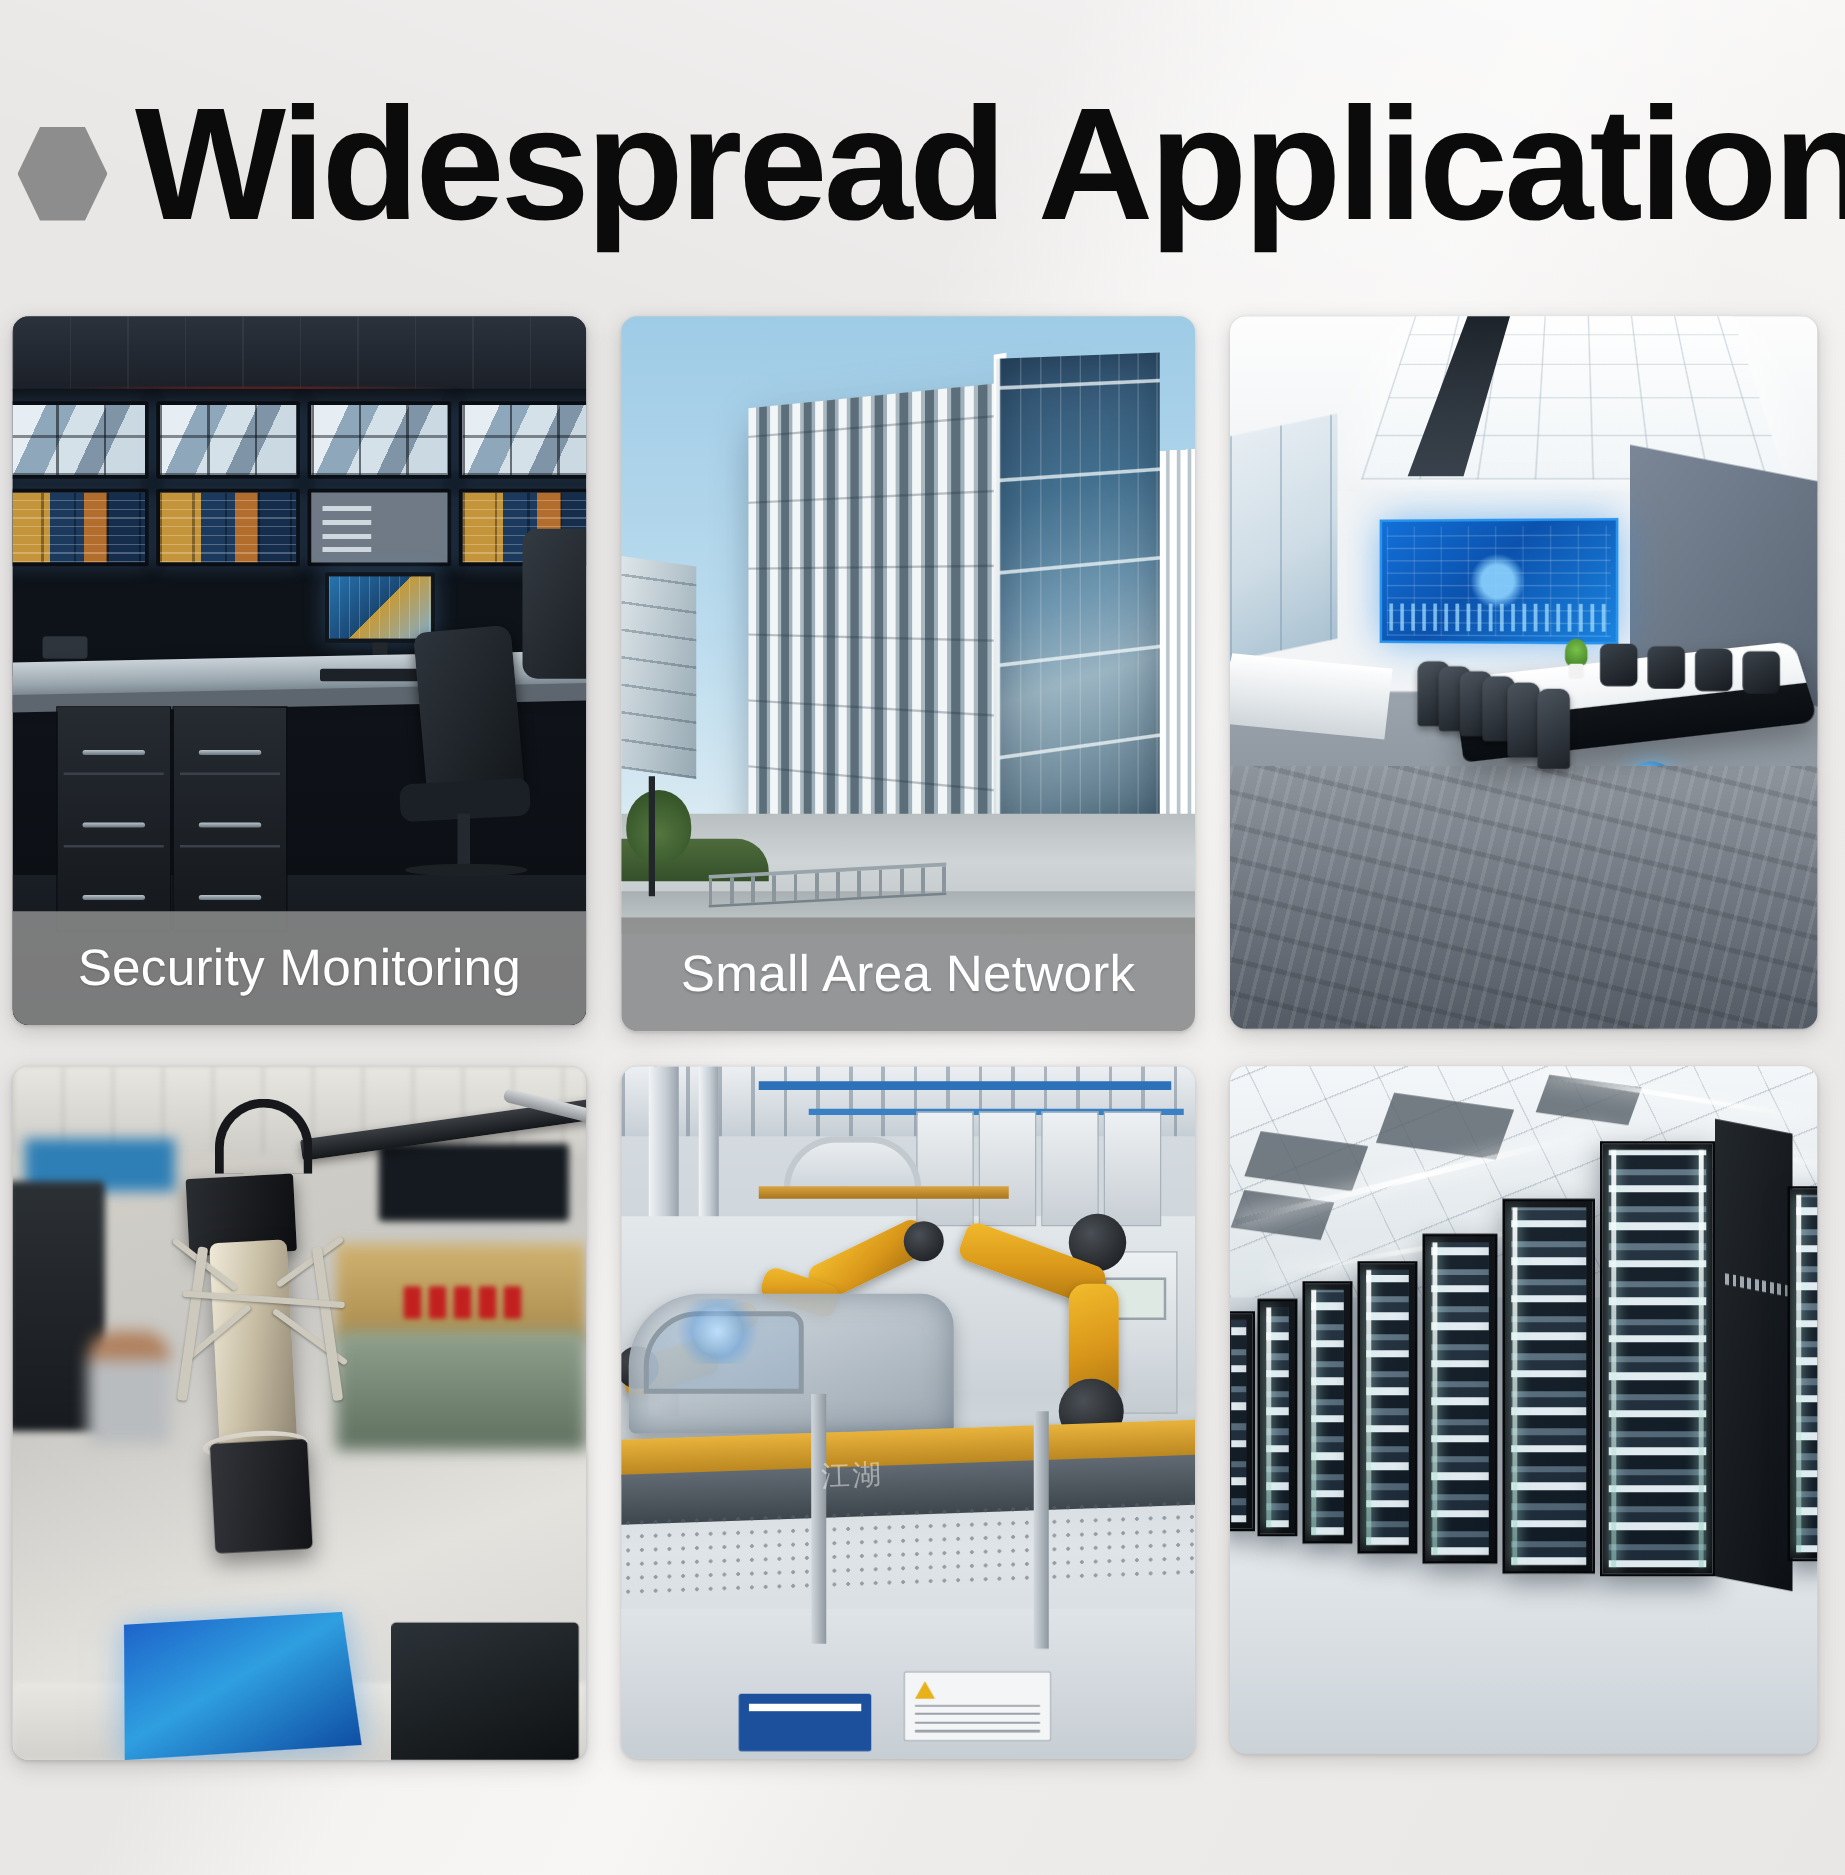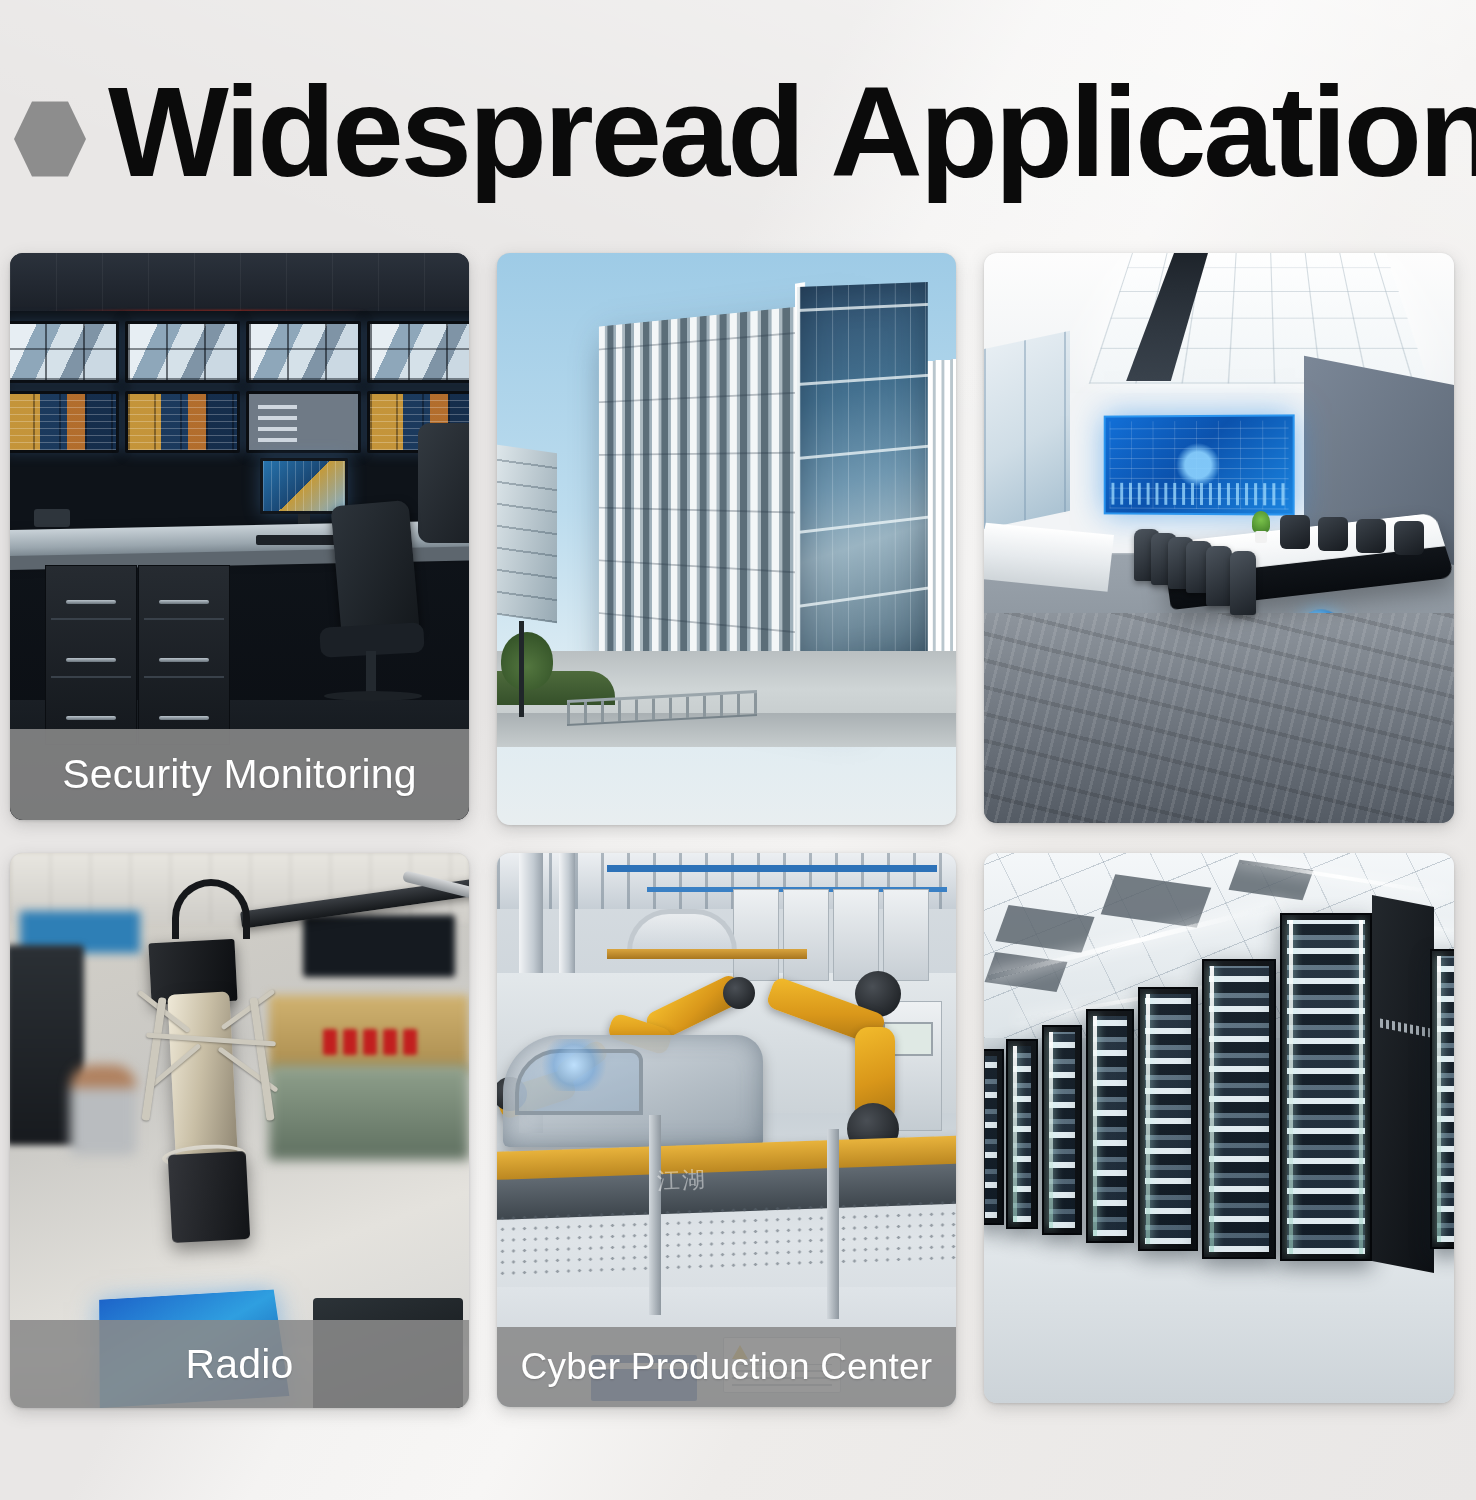--- a/index.html
+++ b/index.html
@@ -440,20 +440,21 @@
       <div class="bld-body"></div>
       <div class="bld-fins"></div>
       <div class="bld-face"></div>
       <div class="bld-ground"></div>
       <div class="bld-plaza"></div>
       <div class="bld-grass"></div>
       <div class="bld-tree"></div>
       <div class="bld-pole"></div>
       <div class="bld-rail"></div>
     </div>
+    <div class="caption">Small Area Network</div>
   </div>
 
   <div class="card c3">
     <div class="photo p-mm">
       <div class="mm-ceil"></div>
       <div class="mm-skylight"></div>
       <div class="mm-beam"></div>
       <div class="mm-wall"></div>
       <div class="mm-wallR"></div>
       <div class="mm-glassL"></div>
@@ -511,21 +512,20 @@
         <span style="left:10px; top:86px;  width:70px; height:5px; transform:rotate(-40deg);"></span>
         <span style="left:88px; top:28px;  width:64px; height:5px; transform:rotate(-36deg);"></span>
         <span style="left:84px; top:88px;  width:72px; height:5px; transform:rotate(36deg);"></span>
         <span style="left:22px; top:18px;  width:8px;  height:124px; transform:rotate(8deg);"></span>
         <span style="left:130px;top:18px;  width:8px;  height:124px; transform:rotate(-8deg);"></span>
         <span style="left:18px; top:58px;  width:130px;height:5px;  transform:rotate(4deg);"></span>
       </div>
       <div class="rad-ring"></div>
       <div class="rad-micbot"></div>
     </div>
-    <div class="caption">Radio</div>
   </div>
 
   <div class="card c5">
     <div class="photo p-fac">
       <div class="fac-ceilbeam"></div>
       <div class="fac-bluebeam"></div>
       <div class="fac-bluebeam2"></div>
       <div class="fac-col" style="left:22px;"></div>
       <div class="fac-col" style="left:62px; width:16px; height:240px;"></div>
       <div class="fac-floorfar"></div>
@@ -564,21 +564,20 @@
       <div class="fac-mesh"></div>
       <div class="fac-floor"></div>
       <div class="fac-post" style="left:152px; top:262px; height:200px;"></div>
       <div class="fac-post" style="left:330px; top:276px; height:190px;"></div>
       <div class="fac-watermark">江湖</div>
       <div class="fac-attn"></div>
       <div class="fac-warning">
         <div class="fac-warn-lines"></div>
       </div>
     </div>
-    <div class="caption">Cyber Production Center</div>
   </div>
 
   <div class="card c6">
     <div class="photo p-dc">
       <div class="dc-ceil">
         <div class="dc-tile" style="left:18px;  top:58px;  width:86px; height:36px; transform:skew(-20deg,8deg);"></div>
         <div class="dc-tile" style="left:124px; top:28px;  width:96px; height:40px; transform:skew(-20deg,8deg);"></div>
         <div class="dc-tile" style="left:6px;   top:104px; width:72px; height:30px; transform:skew(-20deg,8deg);"></div>
         <div class="dc-tile" style="left:250px; top:12px;  width:74px; height:30px; transform:skew(-20deg,8deg);"></div>
         <div class="dc-lightstrip" style="left:0px;  top:86px;  width:300px; height:5px; transform:rotate(-14deg);"></div>

